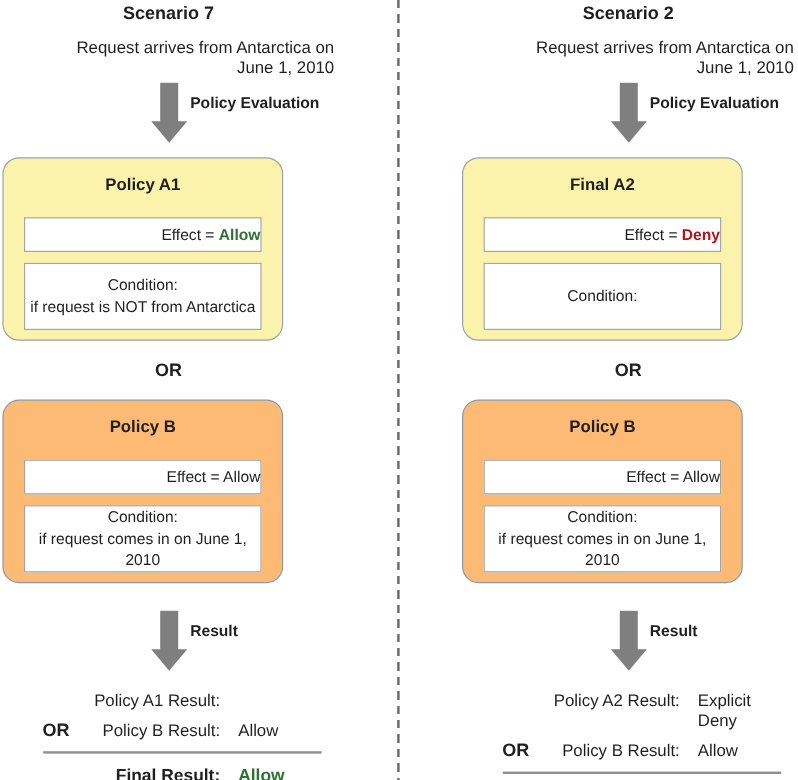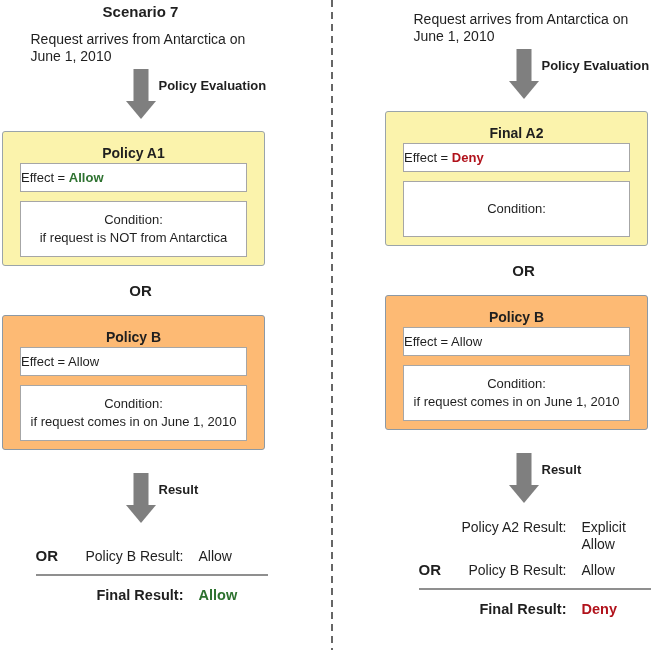--- a/index.html
+++ b/index.html
@@ -24,48 +24,48 @@
   .inner { width: 277px; }
   .col-left  .inner { margin-left: 2px; }
   .col-right .inner { margin-left: 52px; }
 
   .scenario-title {
     margin-top: 3px; text-align: center;
     font-size: 15px; font-weight: bold; line-height: 17px;
   }
   .request-text {
     margin: 11px auto 0; width: 248px;
-    font-size: 14px; line-height: 16.5px; text-align: left;
+    font-size: 14px; line-height: 16.5px; text-align: right;
     transform: translateX(14px);
   }
 
   .arrow-wrap { position: relative; height: 50px; margin-top: 5px; }
   .arrow-wrap.result-arrow { margin-top: 23px; }
   .arrow { position: absolute; left: 50%; top: 0; transform: translateX(-50%); width: 30px; height: 50px; }
   .arrow-shaft { position: absolute; left: 50%; top: 0; transform: translateX(-50%); width: 15px; height: 33px; background: #7f7f7f; }
   .arrow-head {
     position: absolute; top: 32px; left: 0; width: 0; height: 0;
     border-left: 15px solid transparent; border-right: 15px solid transparent;
     border-top: 18px solid #7f7f7f;
   }
   .arrow-label {
     position: absolute; left: calc(50% + 18px); top: 9px;
     font-size: 13px; font-weight: bold; white-space: nowrap; text-align: center;
   }
 
   .policy-box {
-    margin-top: 12px; width: 263px;
-    border: 1px solid #9aa4aa; border-radius: 3px;
+    margin-top: 12px; width: 234px;
+    border: 1px solid #9aa4aa; border-radius: 14px;
     padding: 13px 17px 8px;
   }
   .policy-a { background: #fbf3ac; }
   .policy-b { background: #fdba74; border-color: #8c99a5; }
   .policy-title { text-align: center; font-size: 14px; font-weight: bold; line-height: 17px; }
   .inner-box { background: #ffffff; border: 1px solid #a6a6a6; width: 100%; }
-  .effect-box { margin-top: 1px; height: 29px; line-height: 27px; font-size: 13px; text-align: left; }
+  .effect-box { margin-top: 19px; height: 29px; line-height: 27px; font-size: 13px; text-align: right; }
   .effect-value { font-weight: bold; }
   .condition-box {
     margin-top: 9px; height: 56px; font-size: 13px; line-height: 18px;
     display: flex; flex-direction: column; justify-content: center; text-align: center;
   }
 
   .or-label { margin: 17px 0 16px; text-align: center; font-size: 15px; font-weight: bold; line-height: 16px; }
 
   .results { margin: 16px auto 0; width: 232px; font-size: 14px; transform: translateX(11px); }
   .results-row { display: grid; grid-template-columns: 34px 114px 1fr; align-items: baseline; margin-top: 8px; line-height: 17px; }
@@ -124,40 +124,42 @@
         <div class="arrow">
           <div class="arrow-shaft"></div>
           <div class="arrow-head"></div>
         </div>
         <span class="arrow-label">Result</span>
       </div>
 
       <div class="results">
         <div class="results-row">
           <span class="or-cell"></span>
+          <span class="label-cell">Policy A1 Result:</span>
         </div>
         <div class="results-row">
           <span class="or-cell">OR</span>
           <span class="label-cell">Policy B Result:</span>
           <span class="value-cell">Allow</span>
         </div>
         <div class="results-divider"></div>
         <div class="results-row final">
           <span class="or-cell"></span>
           <span class="label-cell final-label">Final Result:</span>
           <span class="value-cell final-value" style="color: rgb(46, 114, 48);">Allow</span>
         </div>
       </div>
     </div>
   </div>
 
   <div class="divider"></div>
 
   <div class="col col-right">
     <div class="inner">
+      <div class="scenario-title">Scenario 2</div>
       <div class="request-text">Request arrives from Antarctica on June 1, 2010</div>
 
       <div class="arrow-wrap">
         <div class="arrow">
           <div class="arrow-shaft"></div>
           <div class="arrow-head"></div>
         </div>
         <span class="arrow-label">Policy Evaluation</span>
       </div>
 
@@ -189,21 +191,21 @@
           <div class="arrow-shaft"></div>
           <div class="arrow-head"></div>
         </div>
         <span class="arrow-label">Result</span>
       </div>
 
       <div class="results">
         <div class="results-row">
           <span class="or-cell"></span>
           <span class="label-cell">Policy A2 Result:</span>
-          <span class="value-cell">Explicit Allow</span>
+          <span class="value-cell">Explicit Deny</span>
         </div>
         <div class="results-row">
           <span class="or-cell">OR</span>
           <span class="label-cell">Policy B Result:</span>
           <span class="value-cell">Allow</span>
         </div>
         <div class="results-divider"></div>
         <div class="results-row final">
           <span class="or-cell"></span>
           <span class="label-cell final-label">Final Result:</span>

